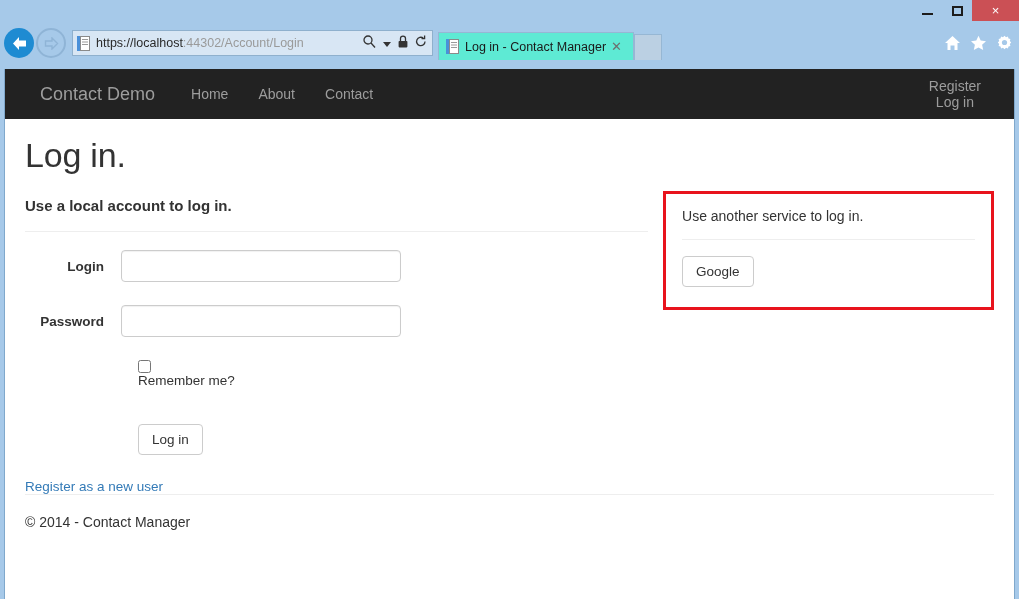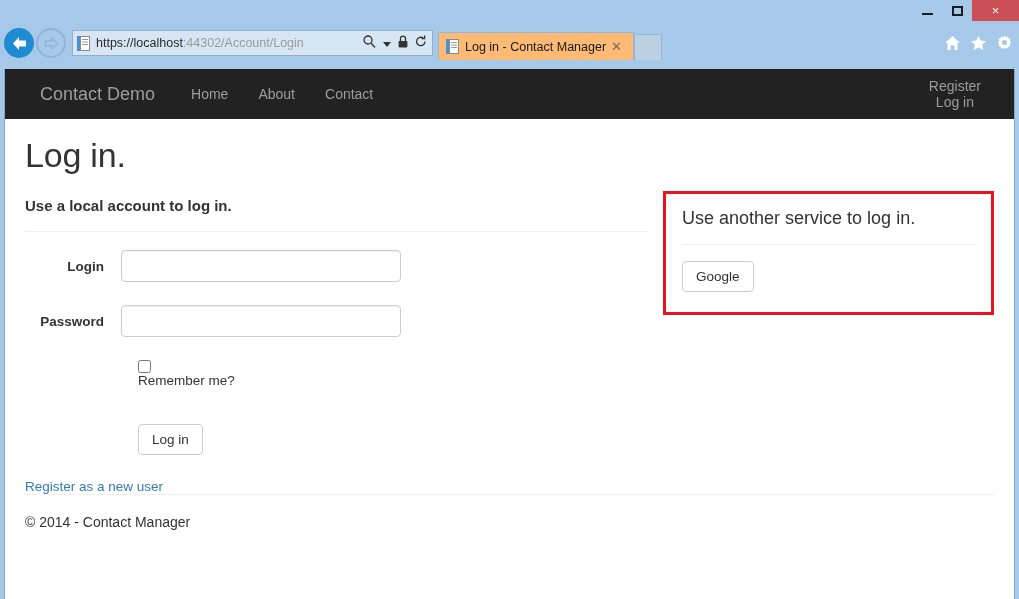--- a/index.html
+++ b/index.html
@@ -112,21 +112,21 @@
   .tabstrip {
     display: flex;
     align-items: flex-end;
     height: 34px;
     margin-left: 5px;
     flex: 1 1 auto;
   }
   .tab {
     height: 28px;
     min-width: 196px;
-    background: #fdba74;
+    background: #5eead4;
     border: 1px solid #96b7d4;
     border-bottom: none;
     display: flex;
     align-items: center;
     padding: 0 7px;
     font-size: 12.5px;
     color: #1a1a1a;
     cursor: pointer;
   }
   .tab-title { flex: 1 1 auto; white-space: nowrap; }
@@ -291,21 +291,21 @@
   }
   .link-block { display: block; padding-top: 24px; }
 
   
   .ext-panel {
     border: 3px solid #e8131d;
     padding: 14px 16px 20px 16px;
     margin-top: 2px;
   }
   .ext-title {
-    font-size: 18px;
+    font-size: 14px;
     font-weight: normal;
     color: #333333;
   }
   .ext-panel hr {
     border: none;
     border-top: 1px solid #eeeeee;
     margin: 15px 0 0 0;
   }
   .ext-buttons { padding-top: 16px; }
 

